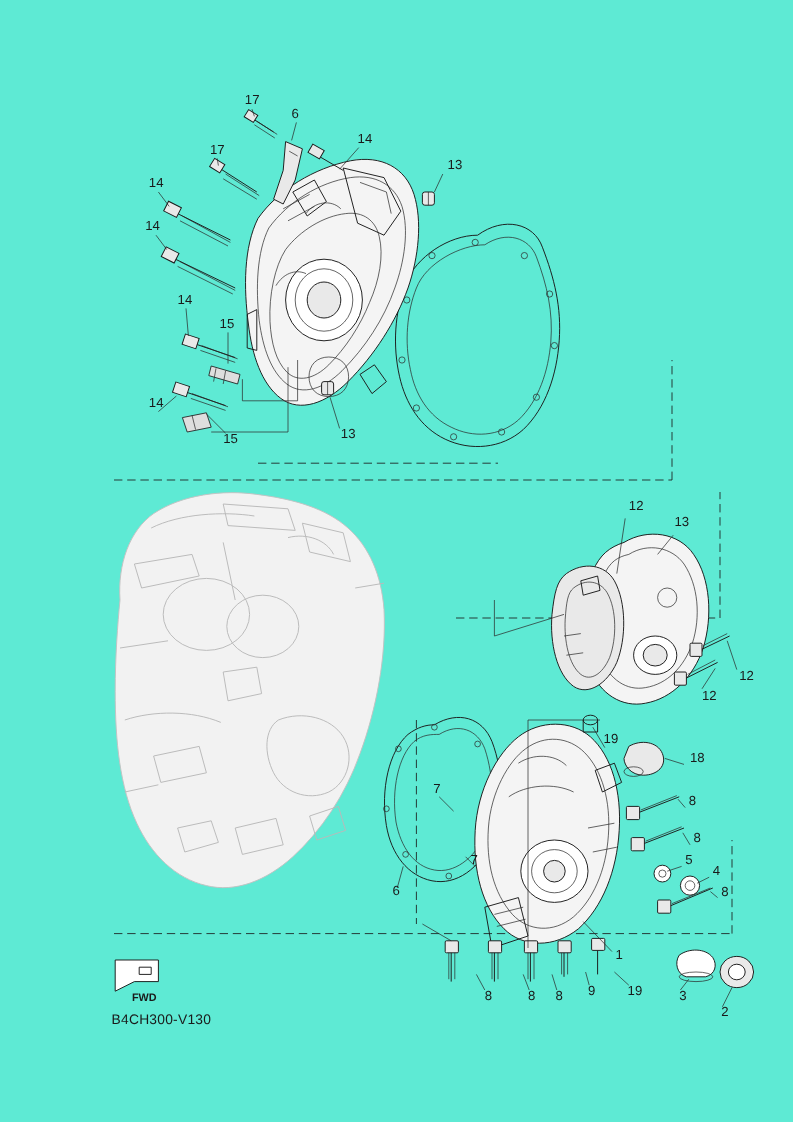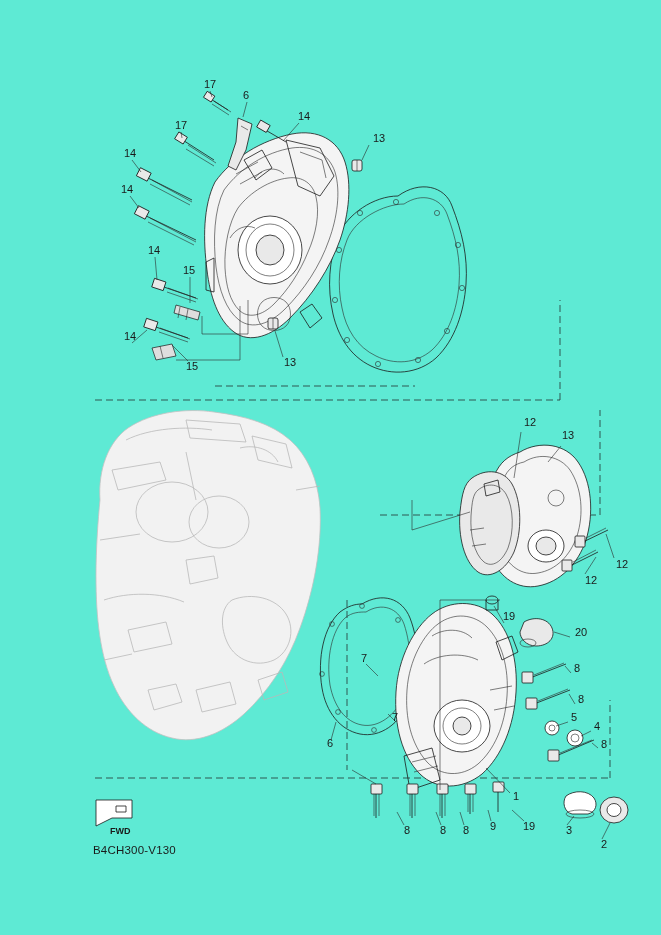--- a/index.html
+++ b/index.html
@@ -420,21 +420,21 @@
   <div class="callout" style="left:148px; top:245px;">14</div>
   <div class="callout" style="left:183px; top:265px;">15</div>
   <div class="callout" style="left:124px; top:331px;">14</div>
   <div class="callout" style="left:284px; top:357px;">13</div>
   <div class="callout" style="left:186px; top:361px;">15</div>
   <div class="callout" style="left:524px; top:417px;">12</div>
   <div class="callout" style="left:562px; top:430px;">13</div>
   <div class="callout" style="left:616px; top:559px;">12</div>
   <div class="callout" style="left:585px; top:575px;">12</div>
   <div class="callout" style="left:503px; top:611px;">19</div>
-  <div class="callout" style="left:575px; top:627px;">20</div>
+  <div class="callout" style="left:575px; top:627px;">18</div>
   <div class="callout" style="left:574px; top:663px;">8</div>
   <div class="callout" style="left:361px; top:653px;">7</div>
   <div class="callout" style="left:578px; top:694px;">8</div>
   <div class="callout" style="left:571px; top:712px;">5</div>
   <div class="callout" style="left:594px; top:721px;">4</div>
   <div class="callout" style="left:601px; top:739px;">8</div>
   <div class="callout" style="left:392px; top:712px;">7</div>
   <div class="callout" style="left:327px; top:738px;">6</div>
   <div class="callout" style="left:513px; top:791px;">1</div>
   <div class="callout" style="left:404px; top:825px;">8</div>

